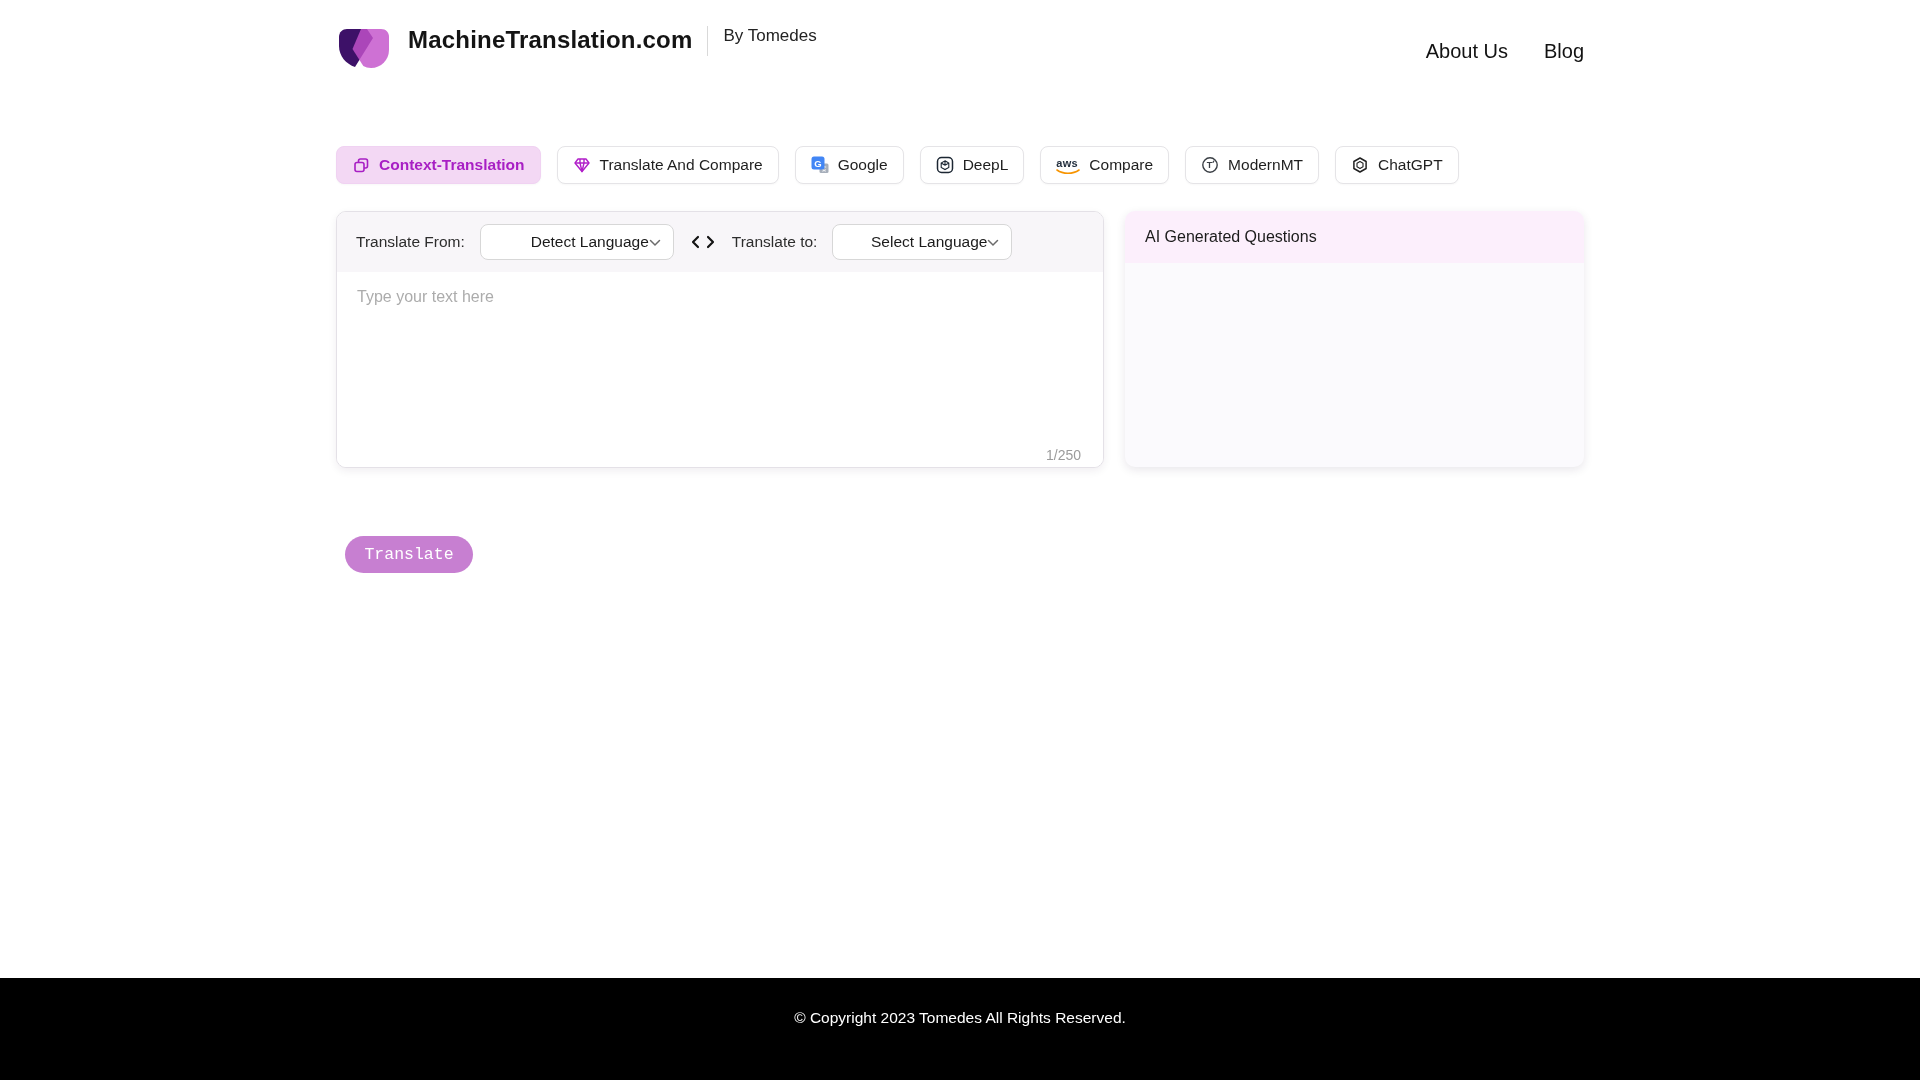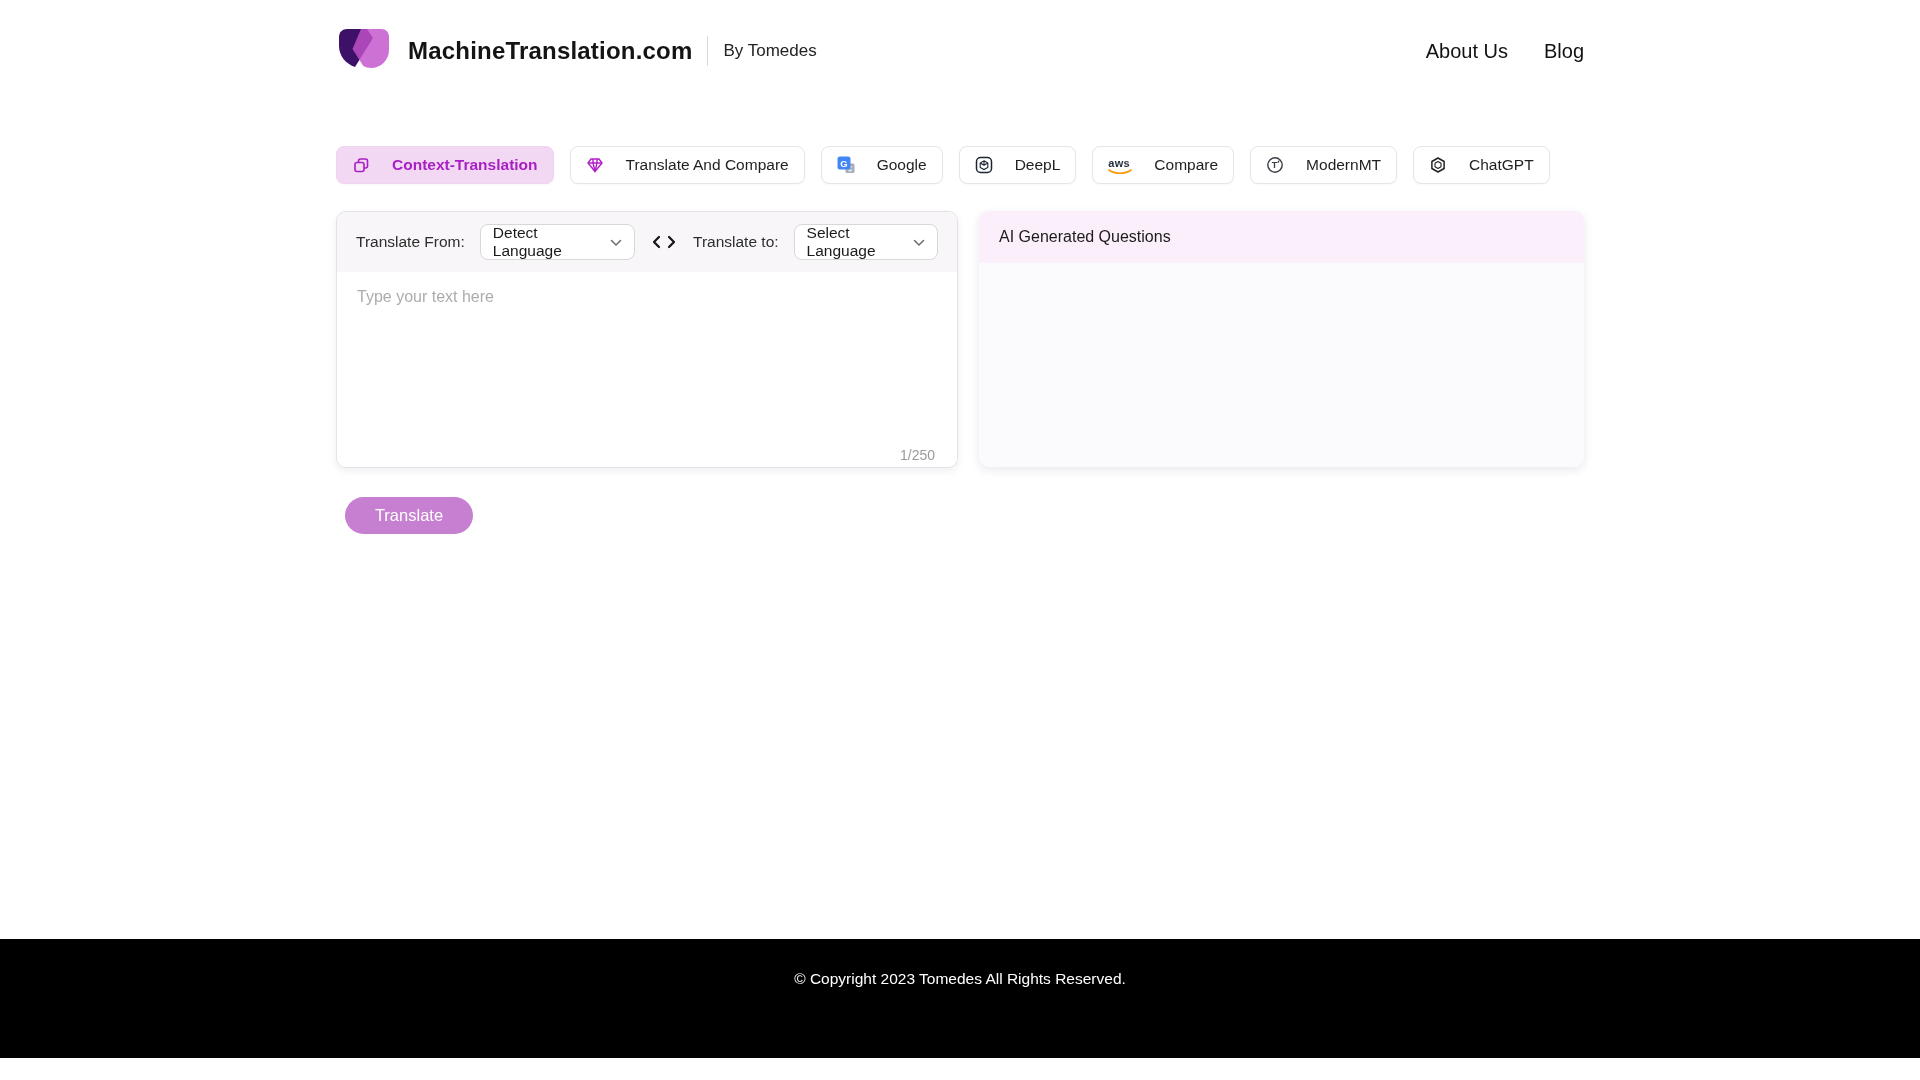--- a/index.html
+++ b/index.html
@@ -8,44 +8,44 @@
     width: 1920px; height: 1080px;
     background: #ffffff;
     font-family: "Liberation Sans", sans-serif;
     color: #1c1c1c;
     overflow: hidden;
   }
   .container { width: 1248px; margin: 0 auto; }
 
   
   .topbar { padding-top: 26px; display: flex; justify-content: space-between; align-items: center; }
-  .brand { display: flex; align-items: center; cursor: pointer; }
+  .brand { display: flex; cursor: pointer; }
   .brand-title { font-size: 24px; font-weight: 700; color: #141414; margin-left: 16px; letter-spacing: .2px; }
   .brand-divider { width: 1px; height: 30px; background: #d9d9d9; margin: 0 15px; }
   .brand-sub { font-size: 17px; color: #232323; }
   .nav { display: flex; gap: 36px; align-items: center; }
   .nav-item { font-size: 20px; color: #121212; cursor: pointer; }
 
   
   .tabs { margin-top: 70px; display: flex; gap: 16px; align-items: center; }
   .tab {
-    height: 38px; display: inline-flex; align-items: center; gap: 22px;
+    height: 38px; display: inline-flex; align-items: center; gap: 9px;
     padding: 4px 15px; border: 1px solid #e5e4e7; border-radius: 8px;
     background: #fff; font-size: 15.5px; color: #1f1f1f; cursor: pointer;
     box-shadow: 0 1px 2px rgba(0,0,0,.03); white-space: nowrap;
   }
   .tab.active { background: #f3d8f4; border-color: #f0d2f2; color: #a81fc4; font-weight: 600; }
   .tab svg { display: block; }
   .aws-wrap { display: flex; flex-direction: column; align-items: flex-start; line-height: 1; margin-top: 2px; }
   .aws-text { font-size: 11px; font-weight: 700; color: #232f3e; letter-spacing: .3px; }
 
   
   .work { margin-top: 27px; display: flex; gap: 21px; align-items: flex-start; }
   .panel-left {
-    width: 622px; height: 257px; border: 1px solid #e4e1e7; border-radius: 10px;
+    width: 768px; height: 257px; border: 1px solid #e4e1e7; border-radius: 10px;
     background: #fff; box-shadow: 0 3px 8px rgba(40,20,60,.07);
     overflow: hidden; display: flex; flex-direction: column;
   }
   .lang-row { height: 60px; background: #f8f6f9; display: flex; align-items: center; padding: 0 19px; gap: 15px; flex-shrink: 0; }
   .lang-label { font-size: 15.5px; color: #2d2d2d; white-space: nowrap; }
   .select {
     height: 36px; background: #fff; border: 1px solid #d7d7d7; border-radius: 8px;
     display: flex; align-items: center; justify-content: flex-end;
     padding: 0 12px; font-size: 15.5px; color: #1b1b1b; cursor: pointer;
   }
@@ -64,23 +64,23 @@
   .panel-right {
     flex: 1; height: 256px; border-radius: 10px; overflow: hidden;
     background: #fbfafd; box-shadow: 0 3px 10px rgba(40,20,60,.10);
     display: flex; flex-direction: column;
   }
   .ai-header { height: 52px; background: #fceffc; display: flex; align-items: center; padding: 0 20px; font-size: 16px; color: #1b1b1b; flex-shrink: 0; }
   .ai-body { flex: 1; }
 
   
   .translate-btn {
-    margin: 29px 0 0 9px; width: 128px; height: 37px;
+    margin: 68px 0 0 9px; width: 128px; height: 37px;
     border: none; border-radius: 19px; background: #c77fd1;
-    color: #fff; font-size: 16.5px; font-family: Liberation Sans, sans-serif;
+    color: #fff; font-size: 16.5px; font-family: Liberation Mono, monospace;
     cursor: pointer; display: block;
   }
 
   
   .footer {
     margin-top: 405px; height: 119px; background: #000;
     color: #fff; text-align: center; padding-top: 31px; font-size: 15.5px;
   }
   .footer-links { margin-top: 14px; }
   .footer-link { cursor: pointer; }

